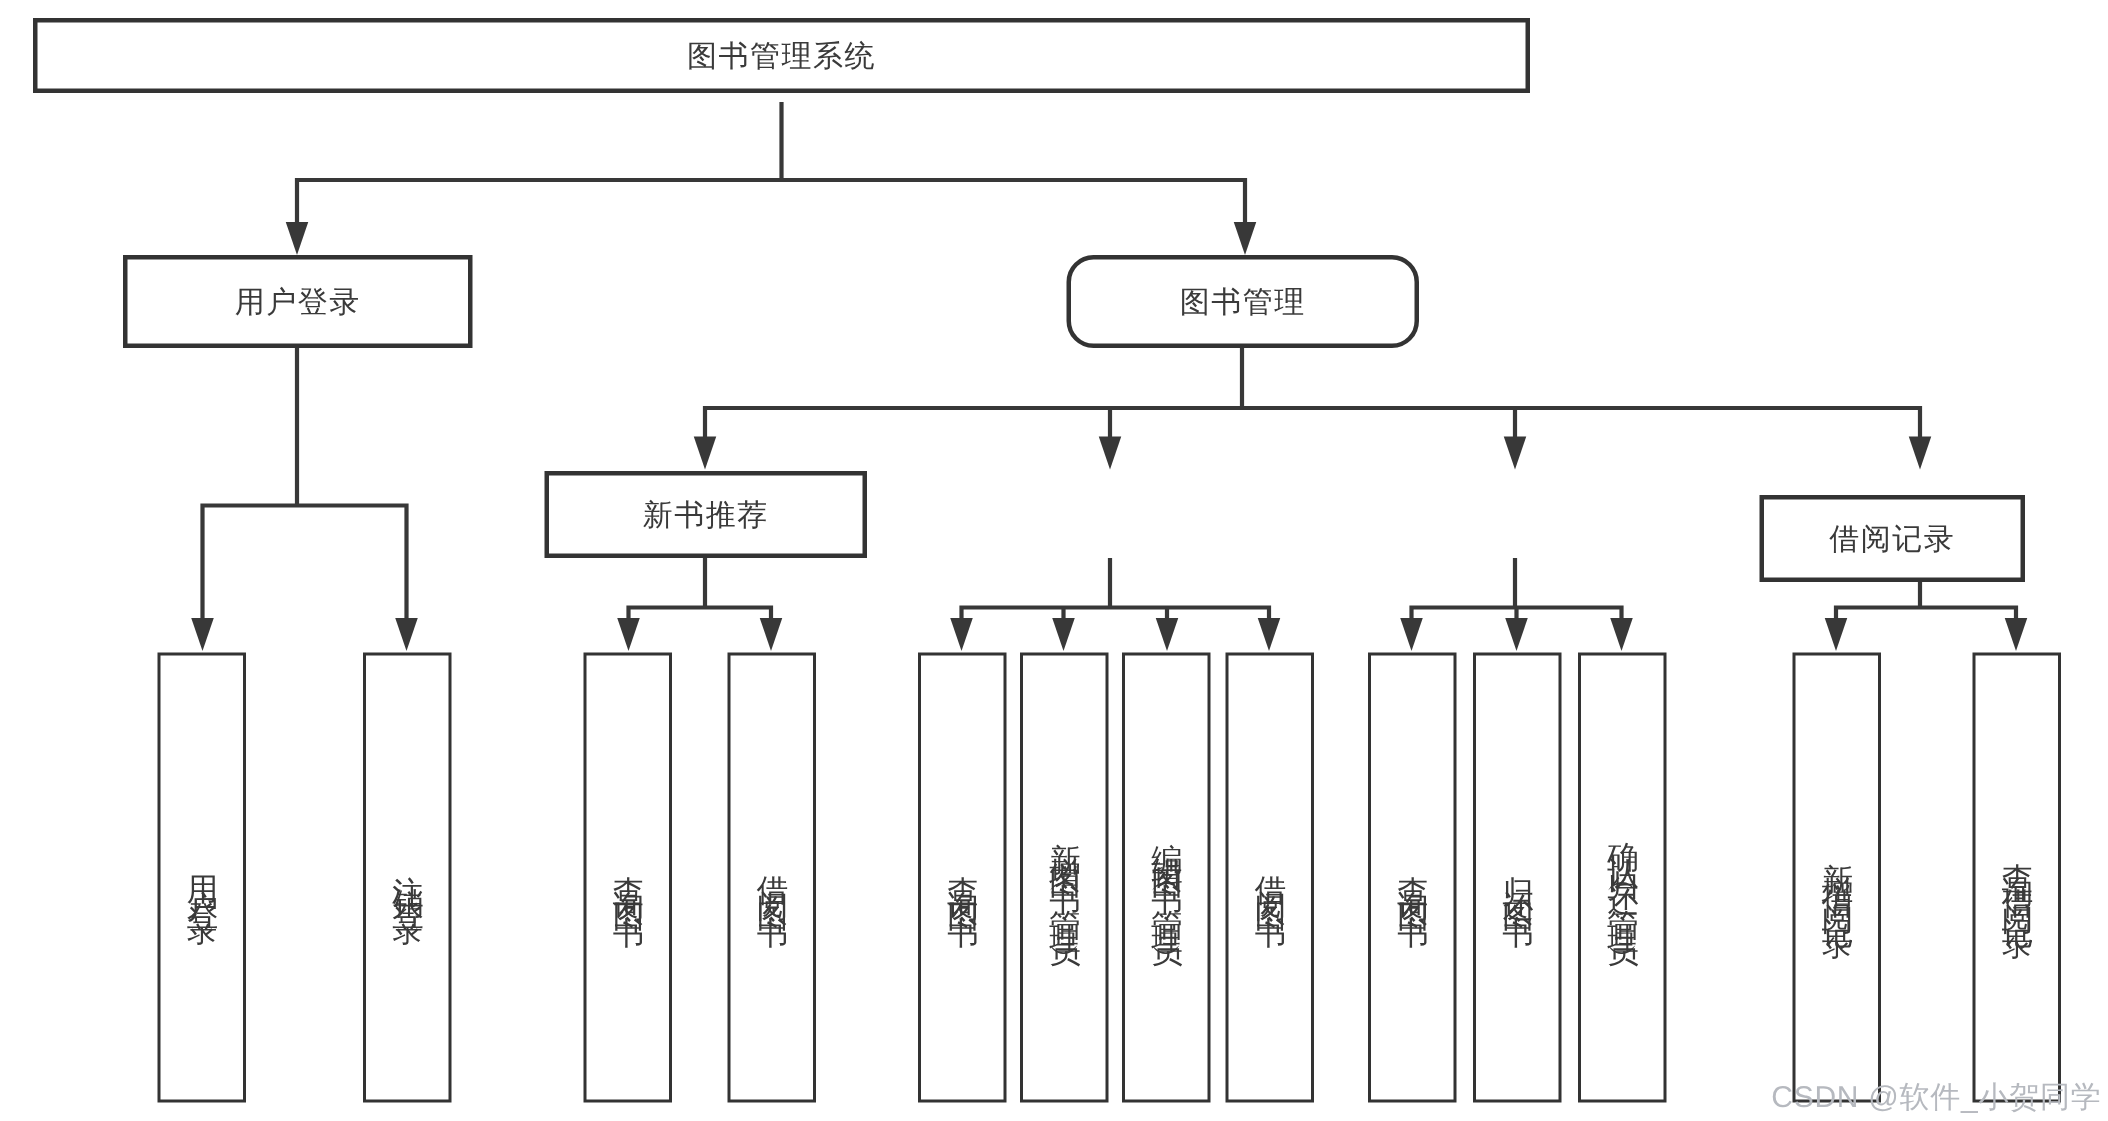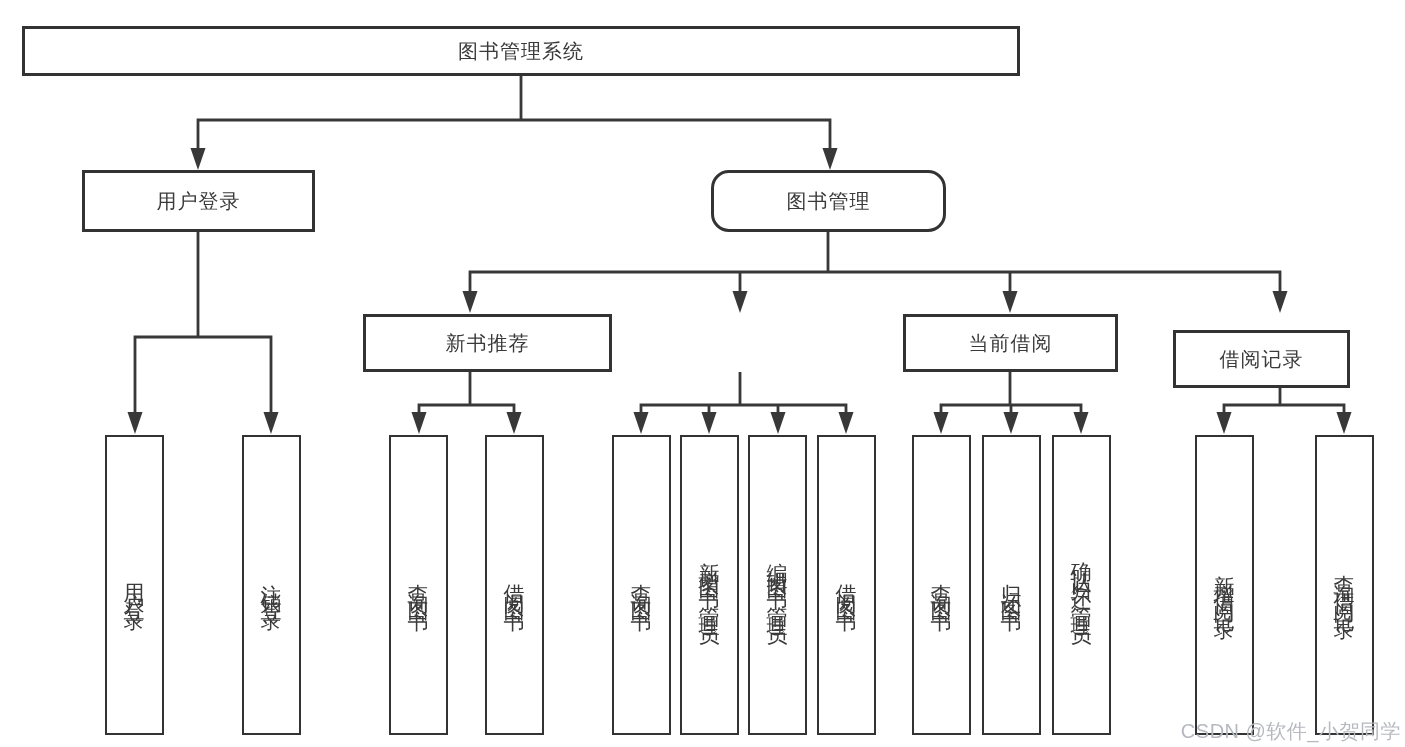--- a/index.html
+++ b/index.html
@@ -60,27 +60,26 @@
       <polygon points="770.5,412 785.5,412 778,434"></polygon>
       <polygon points="838.5,412 853.5,412 846,434"></polygon>
       <polygon points="933.5,412 948.5,412 941,434"></polygon>
       <polygon points="1003.5,412 1018.5,412 1011,434"></polygon>
       <polygon points="1073.5,412 1088.5,412 1081,434"></polygon>
       <polygon points="1216.5,412 1231.5,412 1224,434"></polygon>
       <polygon points="1336.5,412 1351.5,412 1344,434"></polygon>
     </g>
   </svg>
 
-  <div class="box h" style="left:22px;top:26px;width:998px;height:50px;">图书管理系统</div>
+  <div class="box h" style="left:22px;top:12px;width:998px;height:50px;">图书管理系统</div>
 
   <div class="box h" style="left:82px;top:170px;width:233px;height:62px;">用户登录</div>
   <div class="box h" style="left:711px;top:170px;width:235px;height:62px;border-radius:18px;">图书管理</div>
 
-  <div class="box h" style="left:363px;top:314px;width:249px;height:58px;">新书推荐</div>
-  <div class="box h" style="left:903px;top:314px;width:215px;height:58px;">当前借阅</div>
+  <div class="box h" style="left:363px;top:314px;width:215px;height:58px;">新书推荐</div>
   <div class="box h" style="left:1173px;top:330px;width:177px;height:58px;">借阅记录</div>
 
   <div class="box v" style="left:105px;top:435px;width:59px;height:300px;">
     <span class="vtext">用户登录</span>
   </div>
   <div class="box v" style="left:242px;top:435px;width:59px;height:300px;">
     <span class="vtext">注销登录</span>
   </div>
 
   <div class="box v" style="left:389px;top:435px;width:59px;height:300px;">

